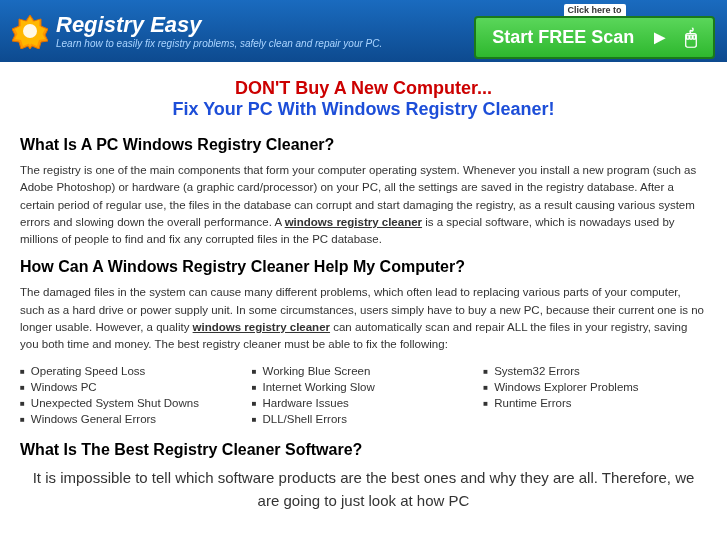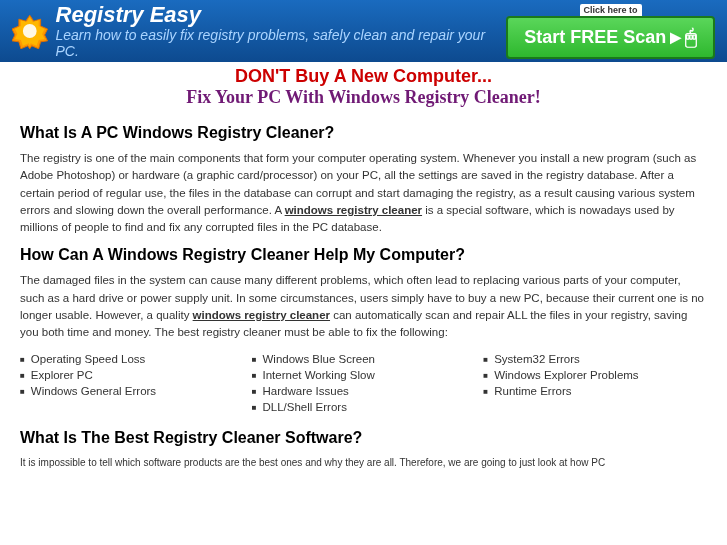--- a/index.html
+++ b/index.html
@@ -35,21 +35,21 @@
       font-style: italic;
     }
     .logo-title {
       color: #fff;
       font-size: 22px;
       font-weight: bold;
       line-height: 1.1;
     }
     .logo-subtitle {
       color: #aad4ff;
-      font-size: 14px;
+      font-size: 10px;
     }
     .scan-button-area {
       display: flex;
       flex-direction: column;
       align-items: center;
       justify-content: center;
     }
     .click-here-label {
       color: #333;
       font-size: 9px;
@@ -62,49 +62,48 @@
       background: linear-gradient(to bottom, #5ad65a, #2eb82e);
       color: #fff;
       font-size: 18px;
       font-weight: bold;
       padding: 8px 16px;
       border: 2px solid #1a7a1a;
       border-radius: 4px;
       cursor: pointer;
       display: flex;
       align-items: center;
-      gap: 4px;
+      gap: 20px;
       white-space: nowrap;
     }
     .scan-button .arrow {
       font-size: 14px;
     }
     .mouse-icon {
       font-size: 20px;
     }
 
     
     .content {
-      padding: 4px 20px;
+      padding: 16px 20px;
     }
 
     .main-headline {
       text-align: center;
       margin-bottom: 16px;
     }
     .main-headline .line1 {
       color: #cc0000;
       font-size: 18px;
       font-weight: bold;
     }
     .main-headline .line2 {
-      color: #701a75;
+      color: #1d4ed8;
       font-size: 18px;
       font-weight: bold;
-      font-family: Liberation Serif, serif;
     }
 
     .section-heading {
       font-size: 16px;
       font-weight: bold;
       color: #000;
       margin-bottom: 8px;
     }
 
     .body-text {
@@ -141,24 +140,25 @@
     }
     .bullet-item::before {
       content: "■";
       font-size: 8px;
       margin-right: 6px;
       margin-top: 2px;
       flex-shrink: 0;
     }
 
     .footer-text {
-      font-size: 10px;
+      font-size: 15px;
       line-height: 1.5;
       color: #333;
       margin-top: 6px;
+      text-align: center;
     }
   </style>
 </head>
 <body>
 
 <div class="header">
   <div class="logo-area">
 
     <svg class="logo-icon" viewBox="0 0 36 36">
       <polygon points="18,2 22,8 29,6 29,13 36,16 33,22 36,28 29,29 27,36 20,33 18,36 16,33 9,36 7,29 0,28 3,22 0,16 7,13 7,6 14,8" fill="#f90" stroke="#e07000" stroke-width="1"></polygon>
@@ -196,29 +196,32 @@
   <p class="body-text">
     <span>The damaged files in the system can cause many different problems, which often lead to replacing various parts of your computer, such as a hard drive or power supply unit. In some circumstances, users simply have to buy a new PC, because their current one is no longer usable. However, a quality </span><span class="bold-link">windows registry cleaner</span><span> can automatically scan and repair ALL the files in your registry, saving you both time and money. The best registry cleaner must be able to fix the following:</span>
   </p>
 
   <div class="bullet-section">
     <div class="bullet-col">
       <div class="bullet-item">
           <span>Operating Speed Loss</span>
         </div>
       <div class="bullet-item">
-          <span>Explorer PC</span>
+          <span>Windows PC</span>
+        </div>
+      <div class="bullet-item">
+          <span>Unexpected System Shut Downs</span>
         </div>
       <div class="bullet-item">
           <span>Windows General Errors</span>
         </div>
     </div>
     <div class="bullet-col">
       <div class="bullet-item">
-          <span>Windows Blue Screen</span>
+          <span>Working Blue Screen</span>
         </div>
       <div class="bullet-item">
           <span>Internet Working Slow</span>
         </div>
       <div class="bullet-item">
           <span>Hardware Issues</span>
         </div>
       <div class="bullet-item">
           <span>DLL/Shell Errors</span>
         </div>

